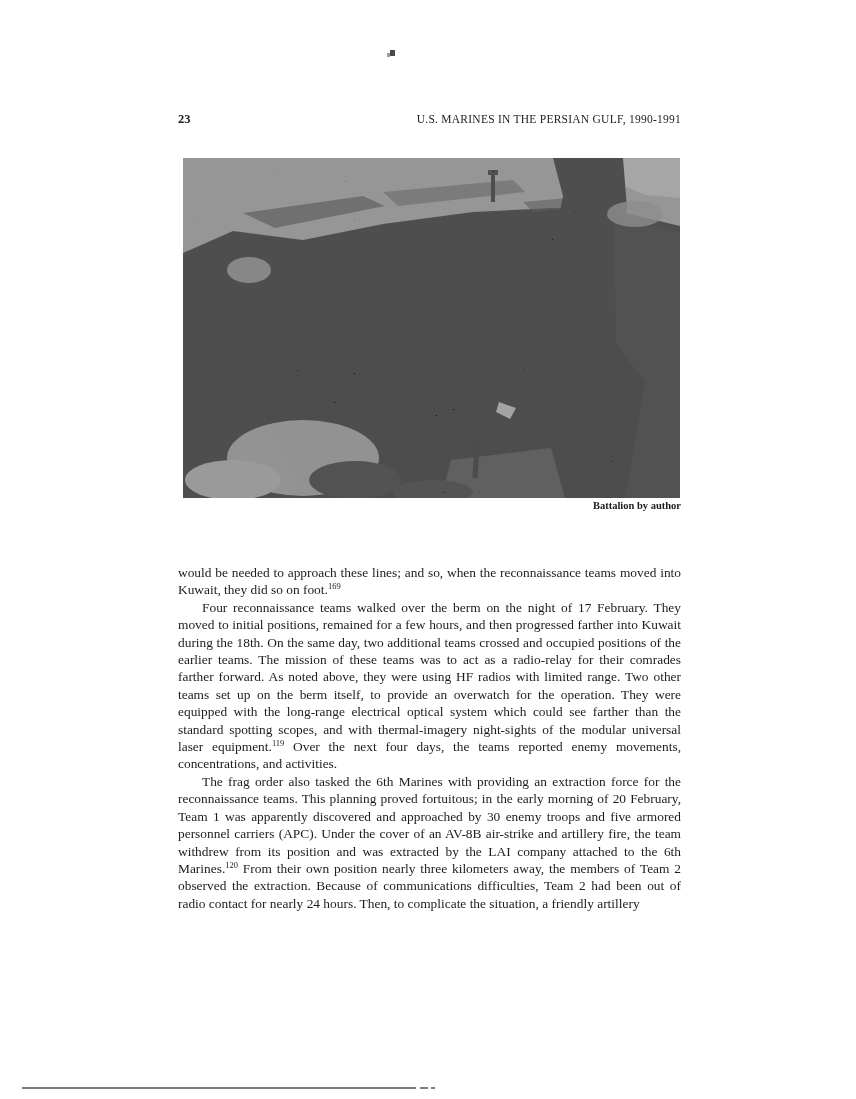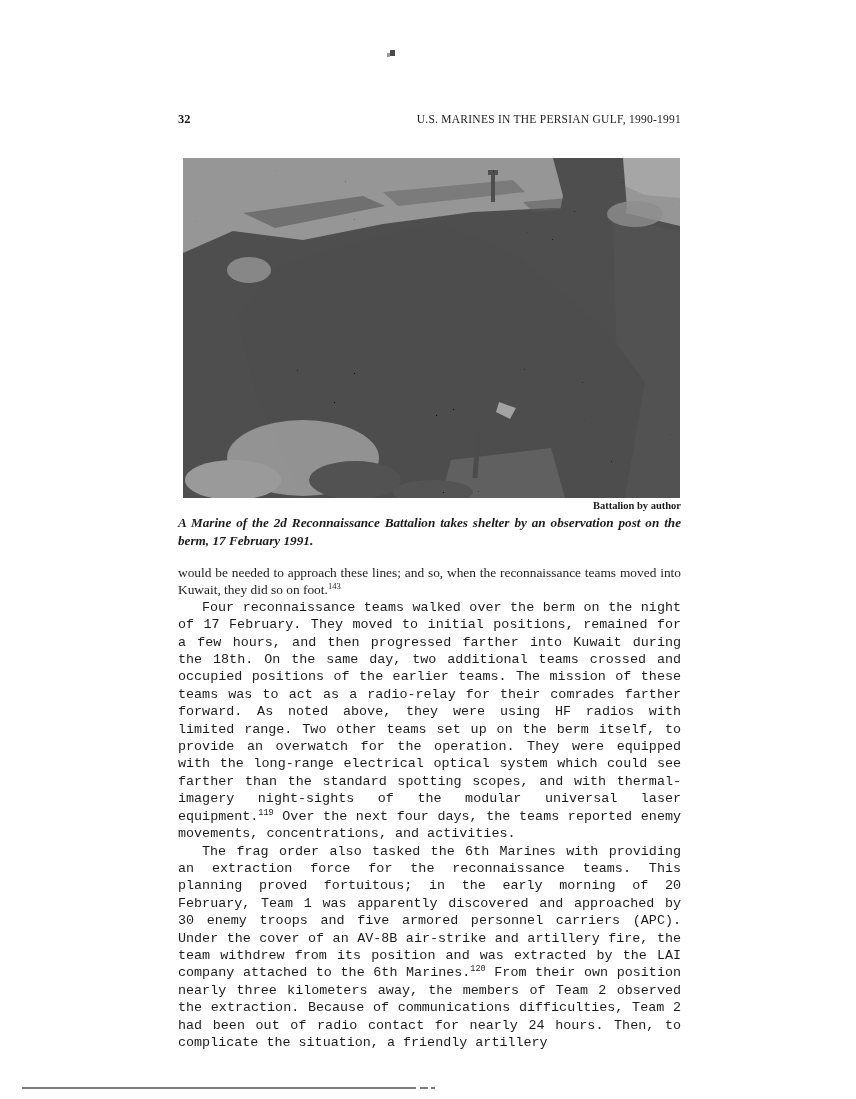--- a/index.html
+++ b/index.html
@@ -76,21 +76,21 @@
     left: 178px;
     top: 564px;
     width: 503px;
   }
   main.body-text p {
     margin: 0;
     font-size: 13.4px;
     line-height: 17.4px;
     text-align: justify;
   }
-  main.body-text p.indent { text-indent: 24px; font-family: Liberation Mono, monospace; }
+  main.body-text p.indent { text-indent: 24px; }
   main.body-text sup {
     font-size: 8.5px;
     line-height: 0;
     vertical-align: 5px;
   }
   .footer-rule {
     position: absolute;
     left: 22px;
     top: 1087px;
     height: 2px;
@@ -113,21 +113,21 @@
   .f-right { fill: #1d1d1d; }
 </style>
 </head>
 <body>
 
 <div class="sheet">
 
   <div class="speck"></div>
 
   <header class="running-header">
-    <span class="page-number">32</span>
+    <span class="page-number">23</span>
     <span class="running-head">U.S. MARINES IN THE PERSIAN GULF, 1990-1991</span>
   </header>
 
   <figure class="photo-figure">
     <div class="photo" role="img" aria-label="Grainy black-and-white photograph of a dark sheltered observation post dug into a sandy berm">
       <svg width="497" height="340" viewBox="0 0 497 340" xmlns="http://www.w3.org/2000/svg">
         <defs>
           <filter id="grainBlack" x="0%" y="0%" width="100%" height="100%">
             <feTurbulence type="fractalNoise" baseFrequency="0.8" numOctaves="2" seed="3" stitchTiles="stitch"></feTurbulence>
             <feColorMatrix type="matrix" values="0 0 0 0 0  0 0 0 0 0  0 0 0 0 0  9 9 9 0 -5"></feColorMatrix>
@@ -168,25 +168,24 @@
         <ellipse cx="250" cy="334" rx="40" ry="12" fill="#222222"></ellipse>
 
         <path d="M316,244 L333,250 L327,261 L313,254 Z" fill="#e9e9e9"></path>
         <rect x="291" y="276" width="5" height="44" fill="#0c0c0c" transform="rotate(4 293 298)"></rect>
 
         <rect width="497" height="340" filter="url(#grainBlack)" opacity="0.45"></rect>
         <rect width="497" height="340" filter="url(#grainWhite)" opacity="0.28"></rect>
       </svg>
     </div>
     <div class="credit">Battalion by author</div>
-    <figcaption class="caption">A Marine of the 2d Reconnaissance Battalion takes shelter by an observation post on the berm, 17 February 1991.</figcaption>
   </figure>
 
   <main class="body-text">
-      <p>would be needed to approach these lines; and so, when the reconnaissance teams moved into Kuwait, they did so on foot.<sup>143</sup></p>
+      <p>would be needed to approach these lines; and so, when the reconnaissance teams moved into Kuwait, they did so on foot.<sup>169</sup></p>
       <p class="indent">Four reconnaissance teams walked over the berm on the night of 17 February. They moved to initial positions, remained for a few hours, and then progressed farther into Kuwait during the 18th. On the same day, two additional teams crossed and occupied positions of the earlier teams. The mission of these teams was to act as a radio-relay for their comrades farther forward. As noted above, they were using HF radios with limited range. Two other teams set up on the berm itself, to provide an overwatch for the operation. They were equipped with the long-range electrical optical system which could see farther than the standard spotting scopes, and with thermal-imagery night-sights of the modular universal laser equipment.<sup>119</sup> Over the next four days, the teams reported enemy movements, concentrations, and activities.</p>
       <p class="indent">The frag order also tasked the 6th Marines with providing an extraction force for the reconnaissance teams. This planning proved fortuitous; in the early morning of 20 February, Team 1 was apparently discovered and approached by 30 enemy troops and five armored personnel carriers (APC). Under the cover of an AV-8B air-strike and artillery fire, the team withdrew from its position and was extracted by the LAI company attached to the 6th Marines.<sup>120</sup> From their own position nearly three kilometers away, the members of Team 2 observed the extraction. Because of communications difficulties, Team 2 had been out of radio contact for nearly 24 hours. Then, to complicate the situation, a friendly artillery</p>
     </main>
 
   <div class="footer-rule">
     <span class="seg seg-main"></span>
     <span class="seg seg-d1"></span>
     <span class="seg seg-d2"></span>
   </div>
 

